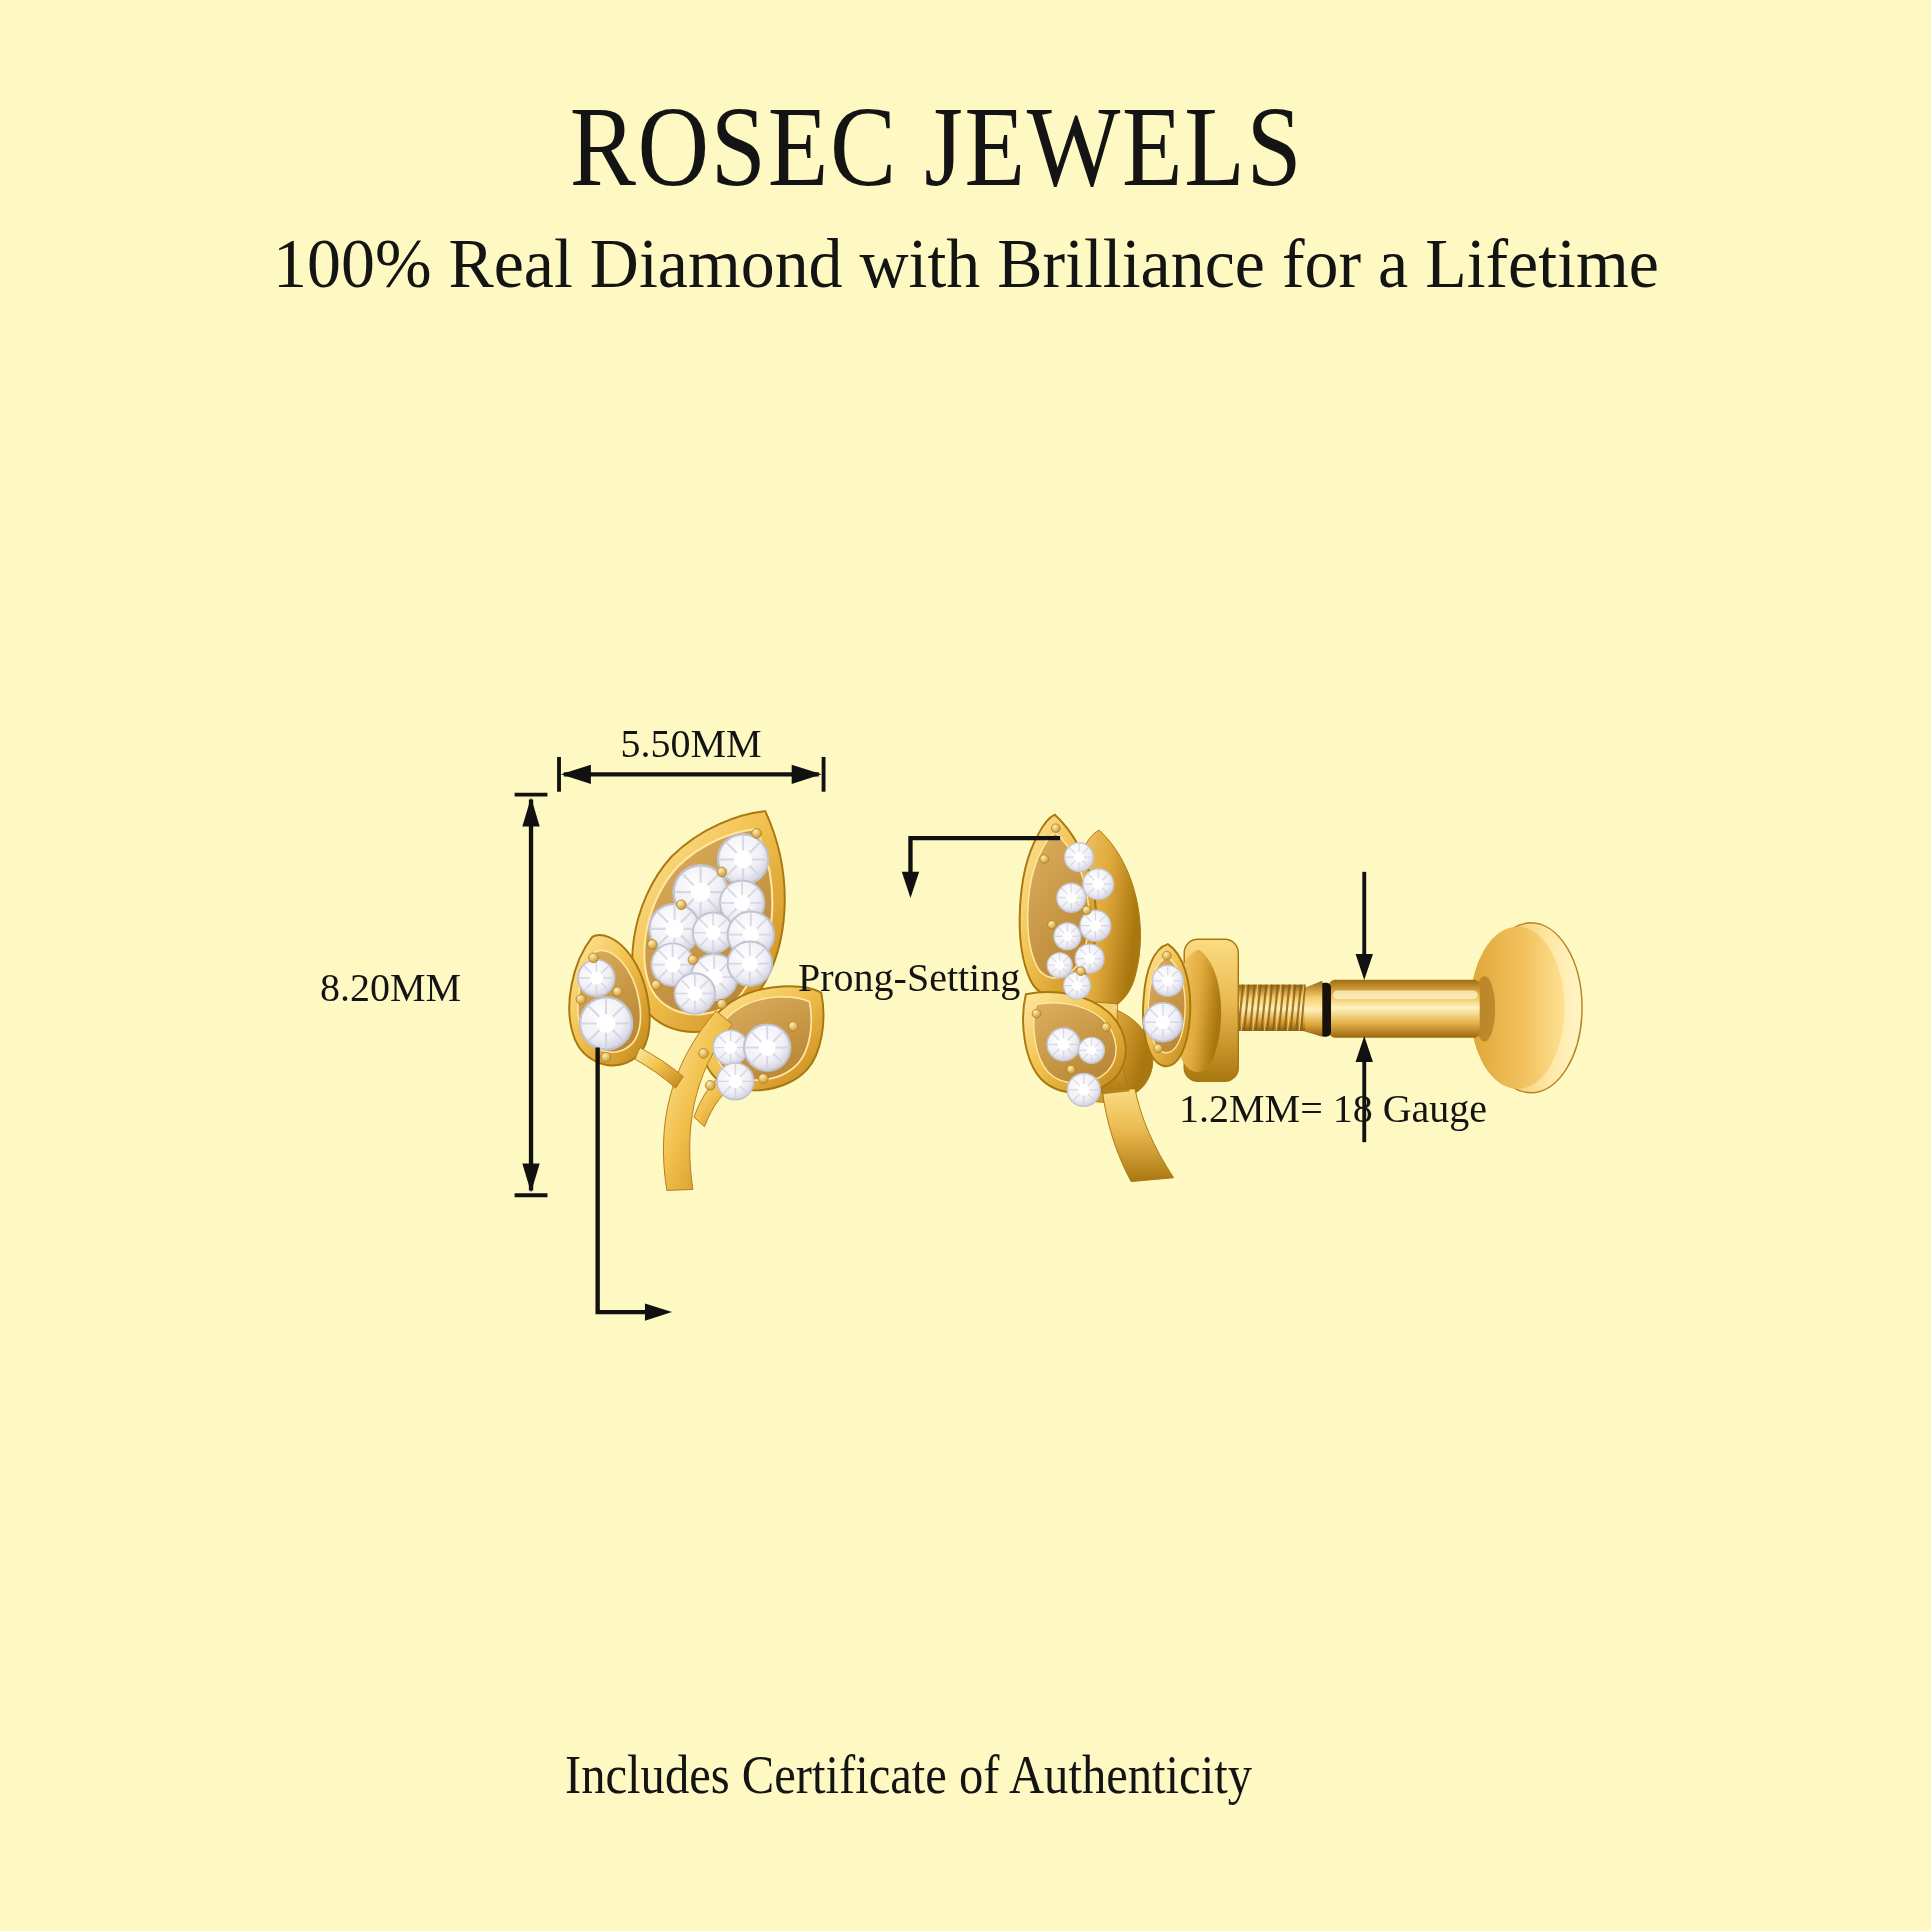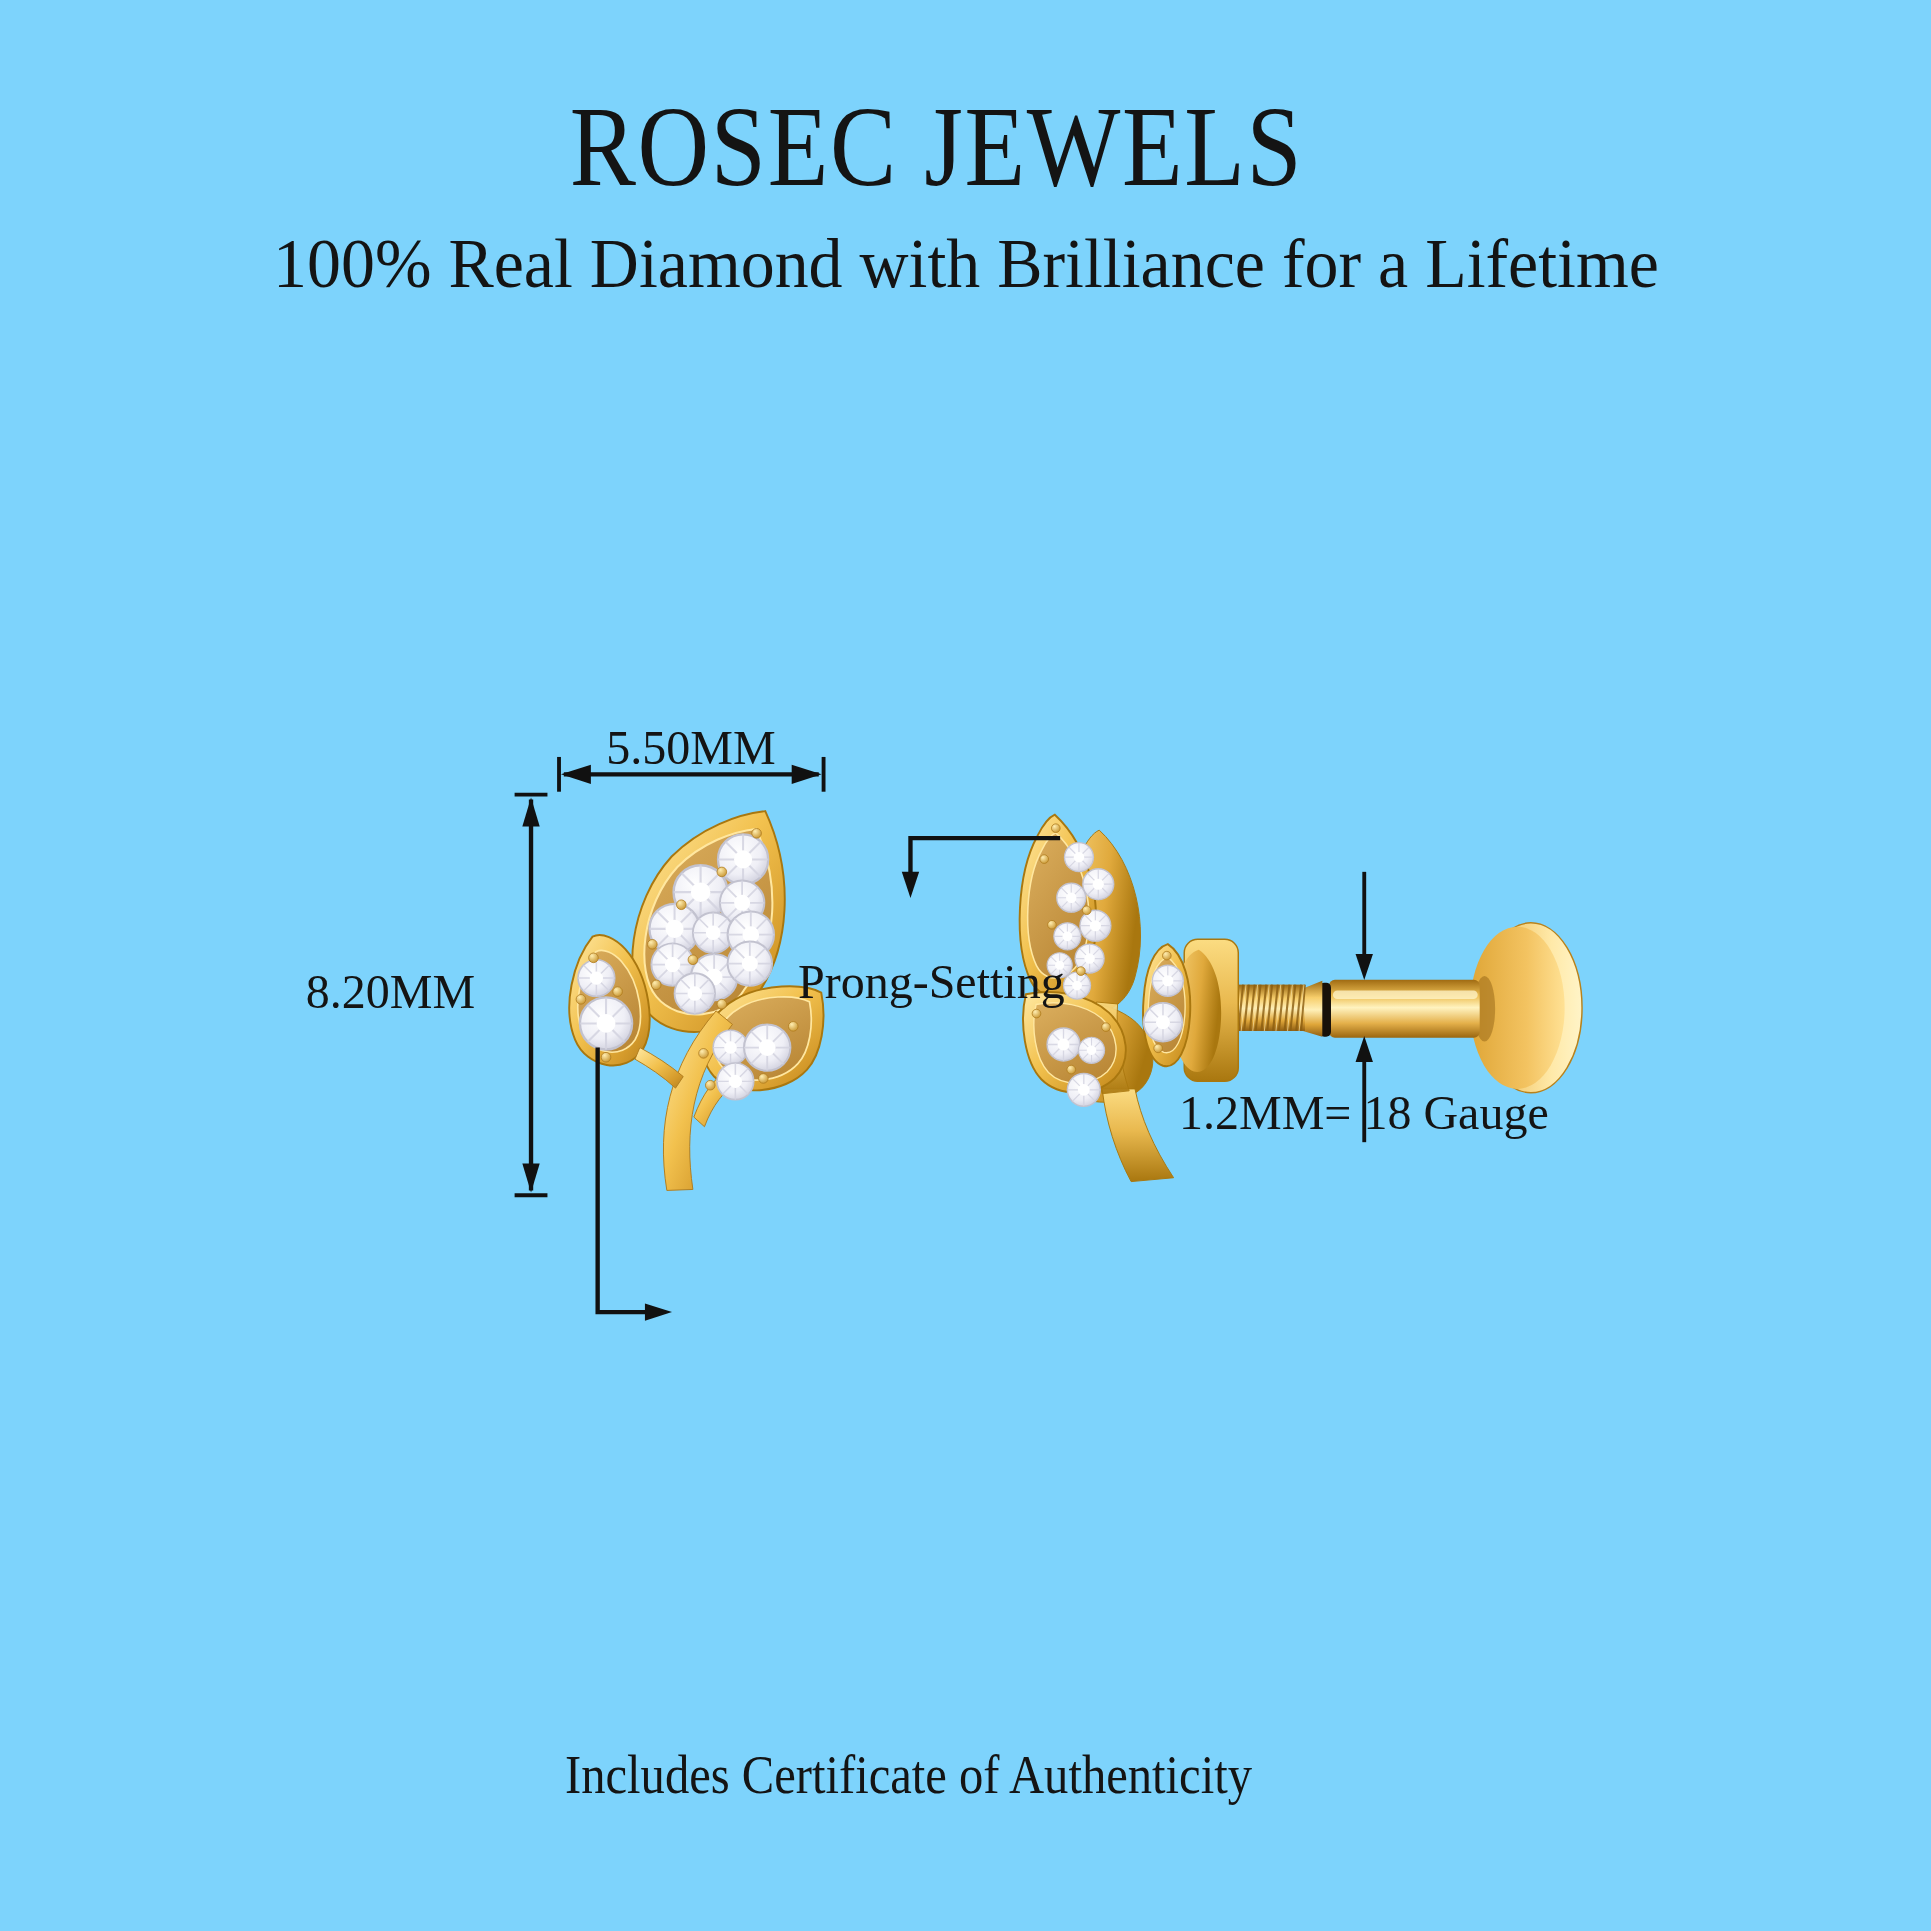--- a/index.html
+++ b/index.html
@@ -1,25 +1,25 @@
 <!DOCTYPE html>
 <html><head>
 <meta charset="utf-8">
 <style>
   html,body{margin:0;padding:0;background:#ffffff;}
-  .canvas{position:relative;width:1931px;height:1931px;background:#7dd3fc;overflow:hidden;
+  .canvas{position:relative;width:1931px;height:1931px;background:#fef9c3;overflow:hidden;
           font-family:"Liberation Serif",serif;color:#141414;}
   .abs{position:absolute;}
   .title{top:81px;left:357px;width:1159px;text-align:center;font-size:114px;
          letter-spacing:1.9px;transform:scaleX(.87);white-space:nowrap;}
   .subtitle{top:224px;left:97px;width:1738px;text-align:center;font-size:70px;
             transform:scaleX(.97);white-space:nowrap;}
   .footer-note{top:1744px;left:136px;width:1545px;text-align:center;font-size:54px;
                transform:scaleX(.9);white-space:nowrap;}
-  .ann{position:absolute;font-size:48px;white-space:nowrap;}
+  .ann{position:absolute;font-size:40px;white-space:nowrap;}
   .lbl-width{left:546px;top:720px;width:290px;text-align:center;}
   .lbl-height{left:270px;top:964px;width:241px;text-align:center;}
   .lbl-prong{left:798px;top:954px;}
   .lbl-gauge{left:1179px;top:1085px;}
   .lbl-note{left:682px;top:1261px;line-height:1.26;}
   svg{display:block;}
   .overlay{left:0;top:0;pointer-events:none;}
 </style>
 </head>
 <body>

